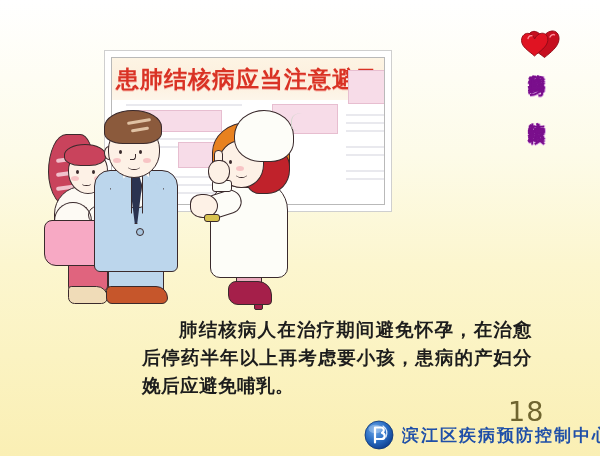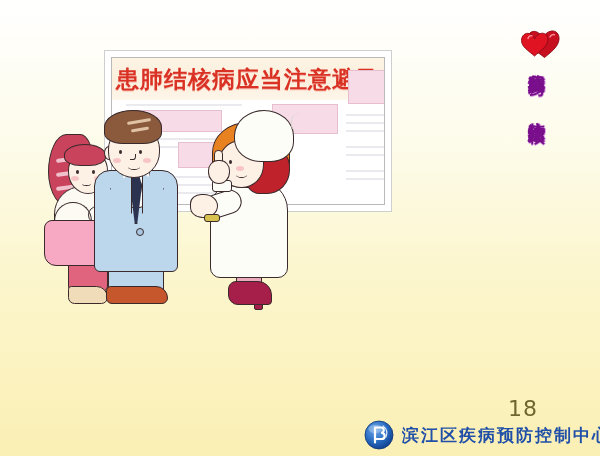--- a/index.html
+++ b/index.html
@@ -326,21 +326,21 @@
     text-align: justify;
     letter-spacing: 0.5px;
   }
 
   
   #page-number {
     position: absolute;
     left: 508px;
     top: 396px;
     font-family: "DejaVu Sans", "Liberation Sans", sans-serif;
-    font-size: 22px;
+    font-size: 27px;
     color: #6f6530;
     letter-spacing: 1px;
   }
 
   
   #footer-org {
     position: absolute;
     left: 364px;
     top: 420px;
     display: flex;
@@ -458,20 +458,21 @@
   <div id="slogan-block">
     <svg id="hearts-icon" viewBox="0 0 46 34">
       <path d="M24.5 31.5 C18 26 8 21.5 7.5 13.5 C7.2 8 11.5 4.5 15.5 5.5 C19 6.3 21.5 9.5 22.5 12 C24 9 27.5 5.5 31.5 5 C36 4.4 39.5 8 39 13.5 C38.3 21 30.5 26.5 24.5 31.5 Z" fill="#c60f1f" stroke="#8d0a16" stroke-width="0.9"></path>
       <path d="M14.5 30 C9 25 1.5 21 1.5 14.5 C1.5 9.5 5.5 6.5 9 7.5 C12 8.3 13.8 10.8 14.6 13 C15.8 10.3 18.5 7.5 21.8 7.2 C25.5 6.9 28.2 10 27.8 14.5 C27.2 21 19.5 25.5 14.5 30 Z" fill="#e01322" stroke="#8d0a16" stroke-width="0.9"></path>
       <path d="M8 12.5 C8.5 10.5 10.5 9.2 12 9.8" stroke="#ff8e99" stroke-width="1.4" fill="none" stroke-linecap="round"></path>
       <path d="M30 11 C30.8 9 33 8 34.5 8.8" stroke="#ff8e99" stroke-width="1.4" fill="none" stroke-linecap="round"></path>
     </svg>
     <div id="slogan-text">你我共同参与  依法防控结核</div>
   </div>
 
+  <div id="body-text">肺结核病人在治疗期间避免怀孕，在治愈后停药半年以上再考虑要小孩，患病的产妇分娩后应避免哺乳。</div>
 
   <div id="page-number">18</div>
 
   <div id="footer-org">
     <svg id="org-logo-icon" viewBox="0 0 30 30">
       <defs>
         <radialGradient id="logoGrad" cx="38%" cy="32%" r="72%">
           <stop offset="0%" stop-color="#6fa8e8"></stop>
           <stop offset="55%" stop-color="#2a6ec4"></stop>
           <stop offset="100%" stop-color="#0f3f8f"></stop>

